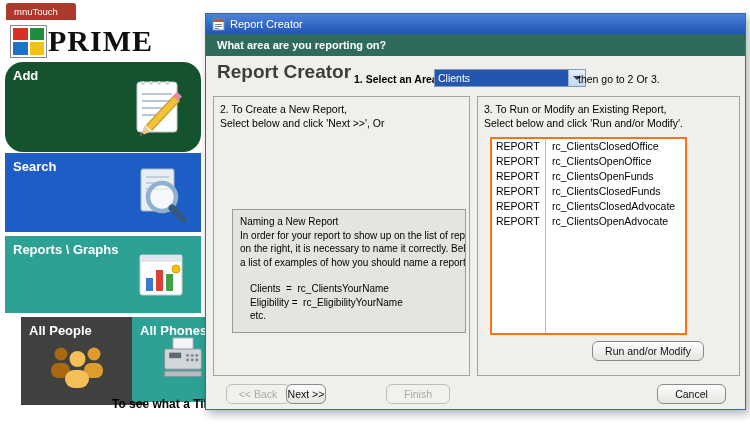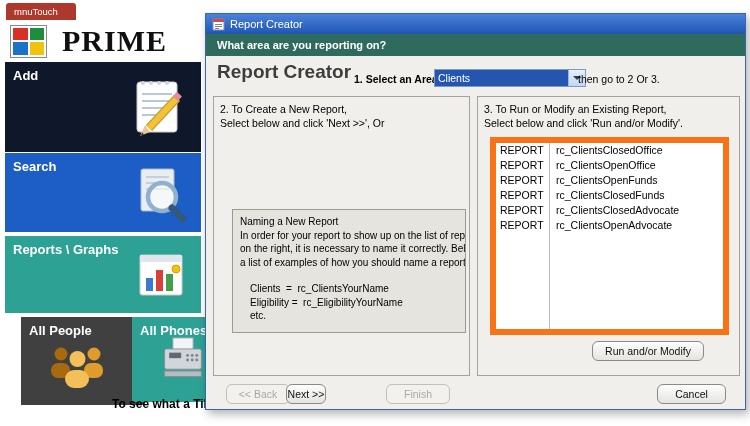--- a/index.html
+++ b/index.html
@@ -4,29 +4,29 @@
 <style>
   * { margin:0; padding:0; box-sizing:border-box; }
   html,body { background:#fff; }
   body { font-family:"Liberation Sans", sans-serif; color:#000; }
   .screen { position:relative; width:750px; height:426px; background:#fff; overflow:hidden; }
 
   
   .win-tab { position:absolute; left:6px; top:3px; width:70px; height:17px; background:#ac392b;
              color:#fff; font-size:9.5px; line-height:17px; padding-left:8px;
              border-radius:3px 3px 0 0; z-index:1; }
-  .brand { position:absolute; left:10px; top:22px; height:38px; display:flex; align-items:center; gap:15px; z-index:1; }
+  .brand { position:absolute; left:10px; top:22px; height:38px; display:flex; align-items:center; gap:1px; z-index:1; }
   .logo { width:37px; height:33px; display:grid; grid-template-columns:1fr 1fr; grid-template-rows:1fr 1fr;
           gap:2px; background:#fff; border:1px solid #8a8a8a; padding:2px; }
   .logo .q1{background:#d93025}.logo .q2{background:#1e8e3e}.logo .q3{background:#1a73c8}.logo .q4{background:#f2c211}
   .prime { font-family:"Liberation Serif", serif; font-size:30px; font-weight:bold; color:#101010; letter-spacing:1px; }
 
   .tile { position:absolute; z-index:1; }
   .tile .tlabel { position:absolute; left:8px; top:6px; color:#fff; font-size:13px; font-weight:bold; }
-  .tile-add     { left:5px;  top:62px;  width:196px; height:90px; background:#0f172a; }
+  .tile-add     { left:5px;  top:62px;  width:196px; height:90px; background:#14532d;border-radius:18px; }
   .tile-search  { left:5px;  top:153px; width:196px; height:79px; background:#1c5ec5; }
   .tile-reports { left:5px;  top:236px; width:196px; height:77px; background:#2da294; }
   .tile-people  { left:21px;  top:317px; width:123px; height:88px; background:#404040; }
   .tile-phones  { left:132px;top:317px; width:123px; height:85px; background:#2da294; }
   .tile svg { position:absolute; }
   .i-add    { right:12px; top:10px; }
   .i-search { right:10px; top:12px; }
   .i-chart  { right:14px; top:14px; }
   .i-people { left:26px;  top:22px; }
   .i-fax    { left:28px;  top:16px; }
@@ -57,22 +57,22 @@
   .sec2 { left:7px;   top:82px; width:257px; height:280px; }
   .sec3 { left:271px; top:82px; width:263px; height:280px; }
   .sec .sec-text { padding:5px 0 0 6px; line-height:14px; }
 
   .note { position:absolute; left:18px; top:112px; width:234px; height:124px; background:#e6e4df;
           border:1px solid #9b9b93; font-size:10px; line-height:13.5px; padding:5px 16px 0 7px; overflow:hidden; }
   .note .pre { white-space:pre; }
   .note .blank { height:13px; }
   .note .ex { margin-left:10px; }
 
-  .listbox { position:absolute; left:12px; top:40px; width:239px; height:198px; background:#fff;
-             border:6px solid #f97316; font-size:10.5px; overflow:hidden; }
+  .listbox { position:absolute; left:12px; top:40px; width:197px; height:198px; background:#fff;
+             border:2px solid #f97316; font-size:10.5px; overflow:hidden; }
   .listbox .divider { position:absolute; left:53px; top:0; bottom:0; width:1px; background:#bdbdbd; }
   .lrow { display:flex; height:15px; line-height:15px; }
   .lrow .c1 { width:53px; padding-left:4px; }
   .lrow .c2 { padding-left:7px; white-space:nowrap; }
 
   .btn { background:linear-gradient(#fdfdfd,#e4e4e0); border:1px solid #8a8a86; border-radius:6px;
          font-size:10.5px; text-align:center; line-height:18px; color:#111; position:absolute; height:20px;
          cursor:default; }
   .btn.disabled { color:#a8a8a4; background:#f2f1ee; border-color:#c0c0bb; }
   .run-btn  { left:114px; top:244px; width:112px; }

